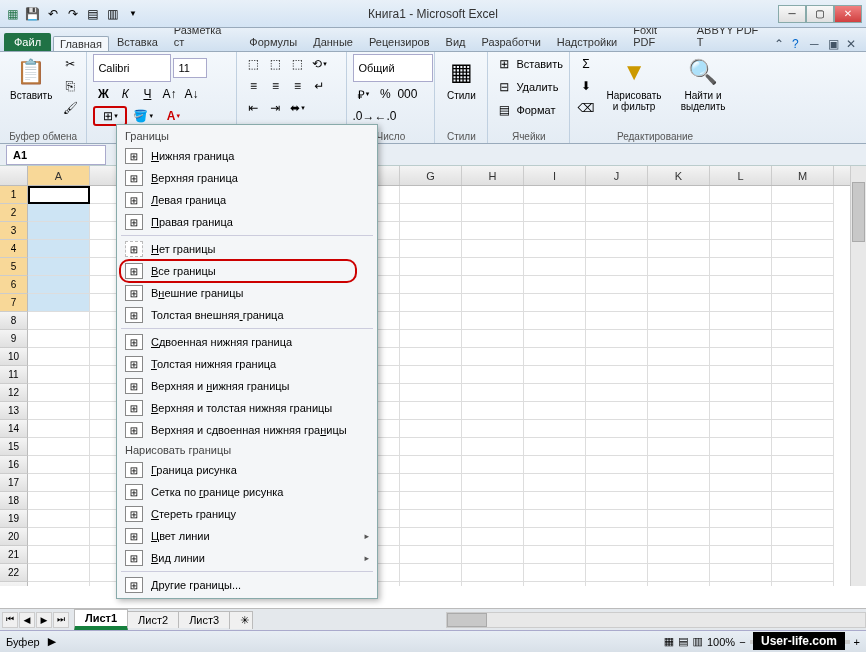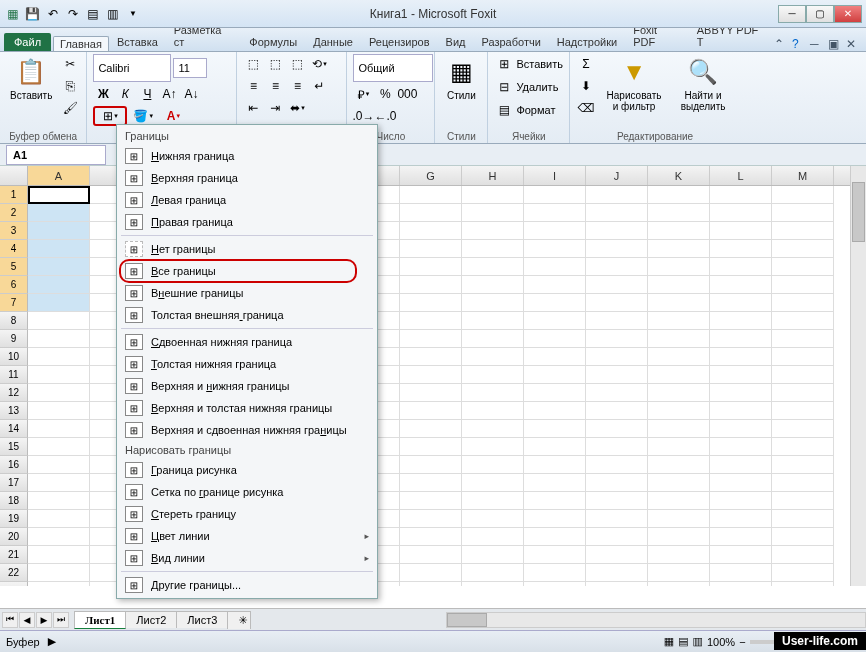--- a/index.html
+++ b/index.html
@@ -49,30 +49,30 @@
 .row-h { width: 28px; background: linear-gradient(#f4f4f4,#e0e0e0); border-right: 1px solid #bbb; border-bottom: 1px solid #ccc; text-align: center; font-size: 10px; line-height: 18px; }
 .row-h.sel { background: #f8d898; }
 .cell { width: 62px; border-right: 1px solid #ddd; border-bottom: 1px solid #ddd; }
 .cell.sel { background: #cde4f4; }
 .cell.active { background: #fff; border: 2px solid #000; width: 62px; height: 18px; }
 
 .sheet-tabs { position: absolute; bottom: 22px; left: 0; right: 0; height: 22px; background: #e4e8ec; border-top: 1px solid #bbb; display: flex; align-items: center; padding-left: 24px; gap: 0; }
 .sheet-nav { display: flex; gap: 1px; position: absolute; left: 2px; }
 .sheet-nav .sn { width: 16px; height: 16px; font-size: 9px; display: flex; align-items: center; justify-content: center; background: #f0f0f0; border: 1px solid #ccc; }
 .sheet-tab { padding: 2px 10px; font-size: 11px; background: #f0f0f0; border: 1px solid #bbb; border-bottom: none; margin-left: -1px; }
-.sheet-tab.active { background: #fff; border-bottom: 1px solid #15803d; font-weight: bold; font-family: Liberation Serif, serif; }
+.sheet-tab.active { background: #fff; border-bottom: 5px solid #15803d; font-weight: bold; }
 .sheet-hscroll { margin-left: auto; width: 420px; height: 16px; background: #e8e8e8; border: 1px solid #ccc; display:flex; }
 .sheet-hscroll .thumb { width:40px; background:#c8c8c8; border:1px solid #aaa; }
 
 .statusbar { position: absolute; bottom: 0; left: 0; right: 0; height: 22px; background: linear-gradient(#e8eef4,#d8e0e8); border-top: 1px solid #aac; display: flex; align-items: center; font-size: 11px; padding: 0 6px; gap: 8px; }
 .statusbar .zoom { margin-left: auto; display: flex; align-items: center; gap: 4px; }
 .zoom-slider { width: 100px; height: 4px; background: #ccc; position: relative; }
 .zoom-slider .h { position: absolute; left: 50%; top: -4px; width: 8px; height: 12px; background: #888; }
 
-.watermark { position: absolute; right: 0; bottom: 2px; background: #000; color: #fff; font-size: 12px; padding: 2px 8px; font-weight: bold; }
+.watermark { position: absolute; right: 21px; bottom: 2px; background: #000; color: #fff; font-size: 12px; padding: 2px 8px; font-weight: bold; }
 
 .borders-menu { position: absolute; left: 116px; top: 124px; width: 262px; background: #f4f6f8; border: 1px solid #8aa; box-shadow: 2px 2px 6px rgba(0,0,0,0.3); z-index: 100; padding: 2px 0; }
 .menu-header { font-weight: normal; font-size: 11px; padding: 3px 8px; color: #444; }
 .menu-item { display: flex; align-items: center; gap: 8px; padding: 3px 8px; font-size: 11px; cursor: pointer; }
 .menu-item .mi-icon { width: 18px; height: 16px; display: flex; align-items: center; justify-content: center; border: 1px solid #888; font-size: 10px; background: #fff; }
 .menu-item .mi-icon.noborder { border: 1px dashed #bbb; }
 .menu-sep { height: 1px; background: #ccd; margin: 2px 4px; }
 .menu-item.hl { position: relative; }
 .menu-item.hl::before { content: ""; position: absolute; left: 2px; right: 20px; top: -1px; bottom: -1px; border: 2px solid #c00; border-radius: 10px; pointer-events: none; }
 .menu-item .arrow { margin-left: auto; font-size: 9px; color: #555; }
@@ -88,21 +88,21 @@
 <div class="titlebar">
   <div class="qat">
     <span class="qat-btn" style="color:#207245">▦</span>
     <span class="qat-btn">💾</span>
     <span class="qat-btn">↶</span>
     <span class="qat-btn">↷</span>
     <span class="qat-btn">▤</span>
     <span class="qat-btn">▥</span>
     <span class="qat-btn" style="font-size:8px">▼</span>
   </div>
-  <div class="title-text">Книга1 - Microsoft Foxit</div>
+  <div class="title-text">Книга1 - Microsoft Excel</div>
   <div class="win-controls">
     <div class="win-btn">─</div>
     <div class="win-btn">▢</div>
     <div class="win-btn close">✕</div>
   </div>
 </div>
 
 <div class="tabs">
   <div class="file-tab">Файл</div>
   <div class="tab active tab-highlight">Главная</div>

